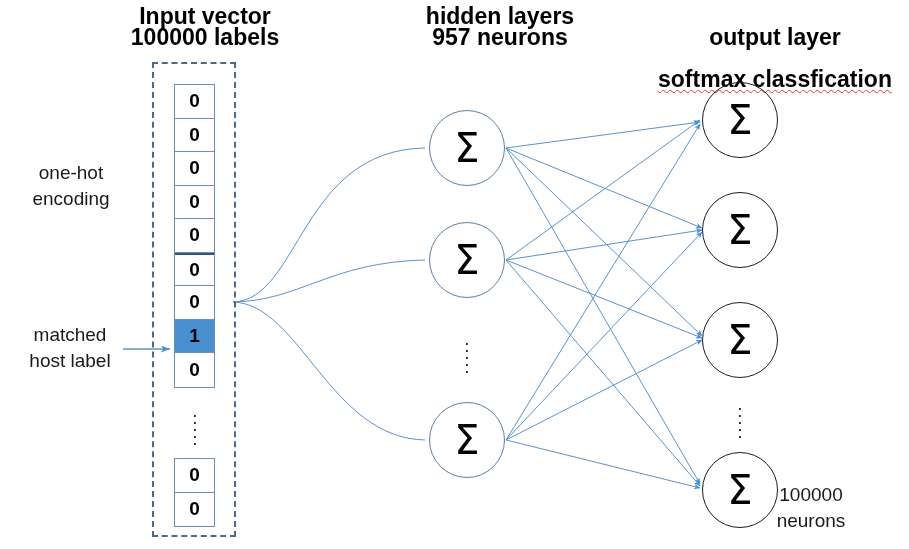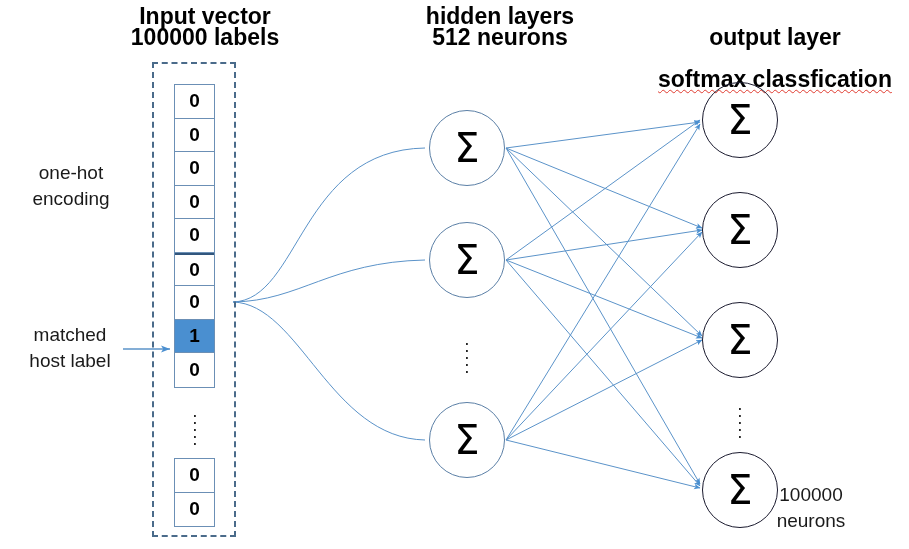--- a/index.html
+++ b/index.html
@@ -169,21 +169,21 @@
       <line x1="506" y1="440" x2="702" y2="232" marker-end="url(#arrowBlue)"></line>
       <line x1="506" y1="440" x2="702" y2="340" marker-end="url(#arrowBlue)"></line>
       <line x1="506" y1="440" x2="700" y2="488" marker-end="url(#arrowBlue)"></line>
     </g>
   </svg>
 
   <div class="header" id="hdr-input">Input vector
 100000 labels</div>
 
   <div class="header" id="hdr-hidden">hidden layers
-512 neurons</div>
+957 neurons</div>
 
   <div class="header" id="hdr-output">
     <div>output layer</div>
     <div class="spell-error">softmax classfication</div>
   </div>
 
   <div class="side-label" id="lbl-matched">matched
 host label</div>
 
   <div class="side-label" id="lbl-onehot">one-hot

